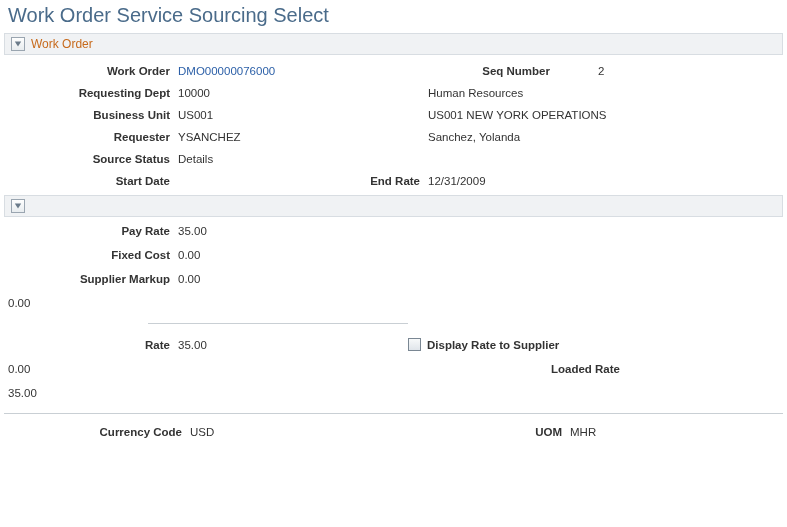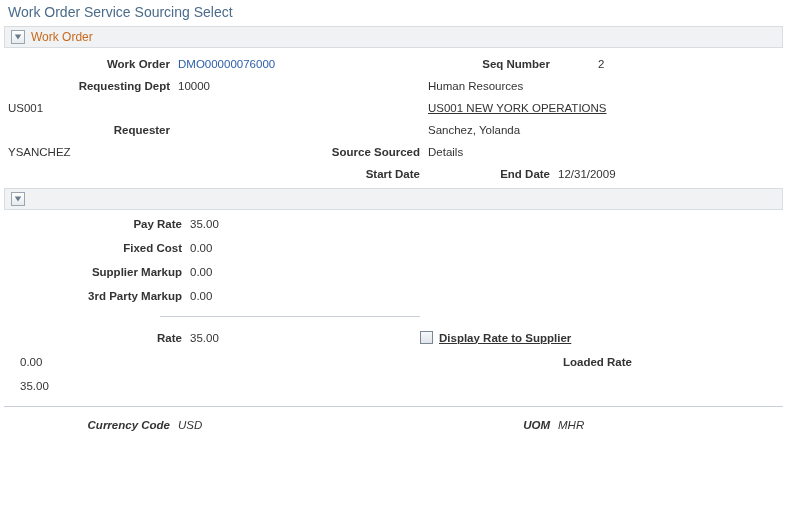--- a/index.html
+++ b/index.html
@@ -5,21 +5,21 @@
     * { box-sizing: border-box; margin: 0; padding: 0; }
     body {
       font-family: Arial, sans-serif;
       font-size: 12px;
       color: #333;
       background: #fff;
       width: 787px;
     }
     .page-title {
       color: #4a6b8a;
-      font-size: 14px;
+      font-size: 20px;
       font-weight: normal;
       padding: 4px 8px 6px 8px;
     }
     .section-header {
       background: #f0f2f4;
       border: 1px solid #d8dde2;
       padding: 3px 6px;
       display: flex;
       align-items: center;
       margin: 0 4px;
@@ -62,21 +62,21 @@
     .link-value {
       color: #2b5fa7;
       font-size: 11.5px;
       text-decoration: none;
       margin-top: 47px;
     }
     .rate-grid {
       display: grid;
       grid-template-columns: 170px 230px 20px 200px;
       row-gap: 12px;
-      padding: 8px 8px 6px 20px;
+      padding: 8px 8px 6px 8px;
       align-items: center;
     }
     .divider-line {
       grid-column: 1 / span 2;
       border-top: 1px solid #c9cfd4;
       margin-left: 140px;
       margin-top: 2px;
       margin-bottom: 2px;
     }
     .checkbox-wrap {
@@ -92,23 +92,22 @@
       cursor: pointer;
     }
     .hr-full {
       border: none;
       border-top: 1px solid #c9cfd4;
       margin: 8px 4px 0 4px;
     }
     .bottom-row {
       display: grid;
       grid-template-columns: 170px 250px 130px 160px;
-      padding: 12px 8px 8px 8px;
-      align-items: center;
-      font-style: italic;
+      padding: 12px 8px 8px 20px;
+      align-items: center;
     }
   </style>
 </head>
 <body>
 
 <div class="page-title">Work Order Service Sourcing Select</div>
 
 <div class="section-header">
   <span class="toggle-icon">
     <svg viewBox="0 0 10 10">
@@ -121,34 +120,35 @@
 <div class="form-grid">
   <div class="label">Work Order</div>
   <div class="value"><a href="#" class="link-value">DMO00000076000</a></div>
   <div class="label">Seq Number</div>
   <div class="value" style="padding-left:40px;">2</div>
 
   <div class="label">Requesting Dept</div>
   <div class="value">10000</div>
   <div class="value" style="grid-column:3 / span 2;">Human Resources</div>
 
+  <div class="label">Business Unit</div>
   <div class="value">US001</div>
-  <div class="value" style="grid-column:3 / span 2;text-decoration:underline;">US001 NEW YORK OPERATIONS</div>
+  <div class="value" style="grid-column:3 / span 2;">US001 NEW YORK OPERATIONS</div>
 
   <div class="label">Requester</div>
+  <div class="value">YSANCHEZ</div>
   <div class="value" style="grid-column:3 / span 2;">Sanchez, Yolanda</div>
-  <div class="value">YSANCHEZ</div>
-
-  <div class="label">Source Sourced</div>
+
+  <div class="label">Source Status</div>
   <div class="value">Details</div>
   <div></div>
     <div></div>
 
   <div class="label">Start Date</div>
-  <div class="label">End Date</div>
+  <div class="label">End Rate</div>
   <div class="value">12/31/2009</div>
 </div>
 
 <div class="section-header">
   <span class="toggle-icon">
     <svg viewBox="0 0 10 10">
         <polygon points="1,2 9,2 5,8" fill="#6b7b8a"></polygon>
       </svg>
   </span>
 </div>
@@ -162,34 +162,33 @@
   <div class="label">Fixed Cost</div>
   <div class="value">0.00</div>
   <div></div>
     <div></div>
 
   <div class="label">Supplier Markup</div>
   <div class="value">0.00</div>
   <div></div>
     <div></div>
 
-  <div class="label">3rd Party Markup</div>
   <div class="value">0.00</div>
   <div></div>
     <div></div>
 
   <div class="divider-line"></div>
   <div></div>
     <div></div>
 
   <div class="label">Rate</div>
   <div class="value">35.00</div>
   <div class="checkbox-wrap" style="grid-column:3 / span 2;">
     <span class="checkbox-box"></span>
-    <span class="label" style="text-align:right;padding:0;text-decoration:underline;">Display Rate to Supplier</span>
+    <span class="label" style="text-align:right;padding:0;">Display Rate to Supplier</span>
   </div>
 
   <div class="value">0.00</div>
   <div></div>
     <div></div>
 
   <div class="label">Loaded Rate</div>
   <div class="value">35.00</div>
   <div></div>
     <div></div>

